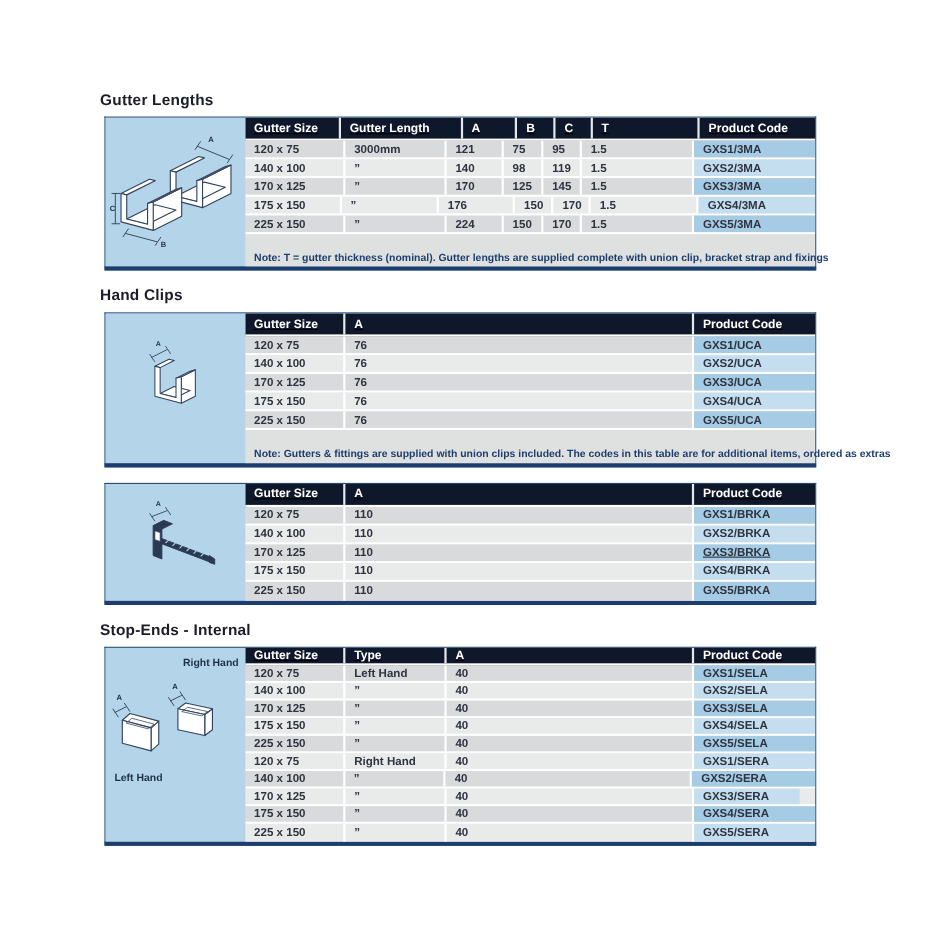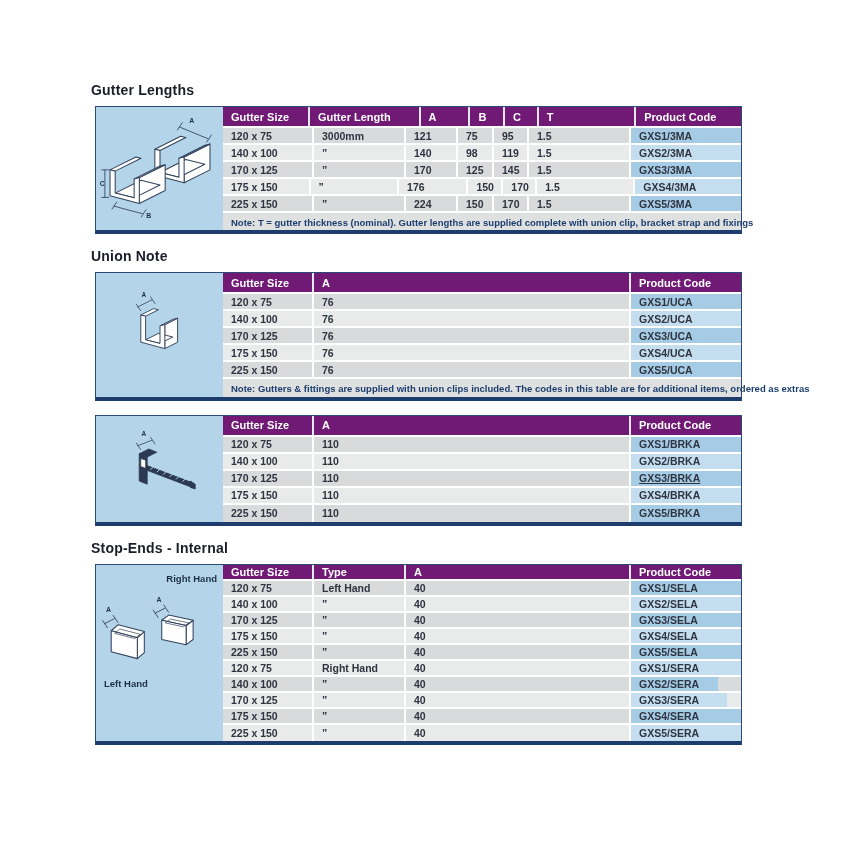--- a/index.html
+++ b/index.html
@@ -23,21 +23,21 @@
   .panel {
     width: 127px; flex: 0 0 127px; background: #b4d5e9; position: relative;
     display: flex; align-items: center; justify-content: center;
   }
   .panel svg { display: block; }
 
   .tbl { width: 518px; flex: 0 0 518px; background: #e9eaea; }
 
   .trow { display: flex; height: 17px; border-bottom: 2px solid #ffffff; }
   .trow:last-of-type { border-bottom: none; }
-  .thead { height: 21px; background: #701a75; }
+  .thead { height: 21px; background: #0f172a; text-decoration: underline; }
   .thead .tcell {
     color: #ffffff; font-weight: bold; font-size: 11px;
     border-right: 2px solid #e4e9ef;
   }
   .thead .tcell:last-child { border-right: none; }
 
   .tcell {
     display: flex; align-items: center; padding-left: 8px;
     font-size: 10.5px; font-weight: bold; color: #2e3440;
     border-right: 2px solid #ffffff; overflow: hidden; white-space: nowrap;
@@ -45,21 +45,21 @@
   .tcell:last-child { border-right: none; }
 
   .row-dark { background: #d9dadb; }
   .row-light { background: #e9eaea; }
   .code-dark { background: #a6cbe5; }
   .code-light { background: #c4def0; }
   .rows-compact .trow { height: 16px; }
 
   .tnote {
     background: #dfe0e0; color: #1c3d6e; font-weight: bold;
-    font-size: 9.5px; padding: 4px 6px 2px 8px; line-height: 1.2;
+    font-size: 9.5px; padding: 16px 6px 2px 8px; line-height: 1.2;
     display: flex; align-items: center; min-height: 14px; white-space: nowrap;
   }
 
   .dim-label { font-size: 8px; font-weight: bold; fill: #1d2f45; }
   .draw { stroke: #33435c; stroke-width: 1.2; fill: #ffffff; stroke-linejoin: round; }
   .draw-dark { stroke: #2b3a52; stroke-width: 1; fill: #2b3a52; stroke-linejoin: round; }
   .dim { stroke: #33435c; stroke-width: 1; fill: none; }
 
   .panel-4 { display: block; }
   .hand-label { position: absolute; font-size: 9.5px; font-weight: bold; color: #1d2f45; }
@@ -163,21 +163,21 @@
             <div class="tcell" style="width: 35px;">170</div>
             <div class="tcell" style="width: 102px;">1.5</div>
             <div class="tcell code-dark" style="width: 110px;">GXS5/3MA</div>
           </div>
           <div class="tnote">Note: T = gutter thickness (nominal). Gutter lengths are supplied complete with union clip, bracket strap and fixings</div>
         </div>
     </div>
   </div>
 
   <div class="product-section">
-    <h2>Union Note</h2>
+    <h2>Hand Clips</h2>
     <div class="block">
       <div class="panel">
         <svg width="122" height="104" viewBox="0 0 140 130">
           <g transform="translate(46,40)">
             <path class="draw" d="M30,12 L30,42 L46,34 L46,4 Z"></path>
             <path class="draw" d="M6,31 L24,35.5 L40,27.5 L22,23 Z"></path>
             <path class="draw" d="M0,0 L16,-8 L22,-6.5 L6,1.5 Z"></path>
             <path class="draw" d="M30,12 L46,4 L40,5.5 L24,13.5 Z"></path>
             <path class="draw" d="M0,0 L0,34 L30,42 L30,12 L24,13.5 L24,35.5 L6,31 L6,1.5 Z"></path>
           </g>
@@ -339,21 +339,21 @@
           <div class="trow row-light">
             <div class="tcell" style="width: 91px;">120 x 75</div>
             <div class="tcell" style="width: 92px;">Right Hand</div>
             <div class="tcell" style="width: 225px;">40</div>
             <div class="tcell code-light" style="width: 110px;">GXS1/SERA</div>
           </div>
           <div class="trow row-dark">
             <div class="tcell" style="width: 91px;">140 x 100</div>
             <div class="tcell" style="width: 92px;">”</div>
             <div class="tcell" style="width: 225px;">40</div>
-            <div class="tcell code-dark" style="width: 87px;">GXS2/SERA</div>
+            <div class="tcell code-dark" style="width: 112px;">GXS2/SERA</div>
           </div>
           <div class="trow row-light">
             <div class="tcell" style="width: 91px;">170 x 125</div>
             <div class="tcell" style="width: 92px;">”</div>
             <div class="tcell" style="width: 225px;">40</div>
             <div class="tcell code-light" style="width: 96px;">GXS3/SERA</div>
           </div>
           <div class="trow row-dark">
             <div class="tcell" style="width: 91px;">175 x 150</div>
             <div class="tcell" style="width: 92px;">”</div>

